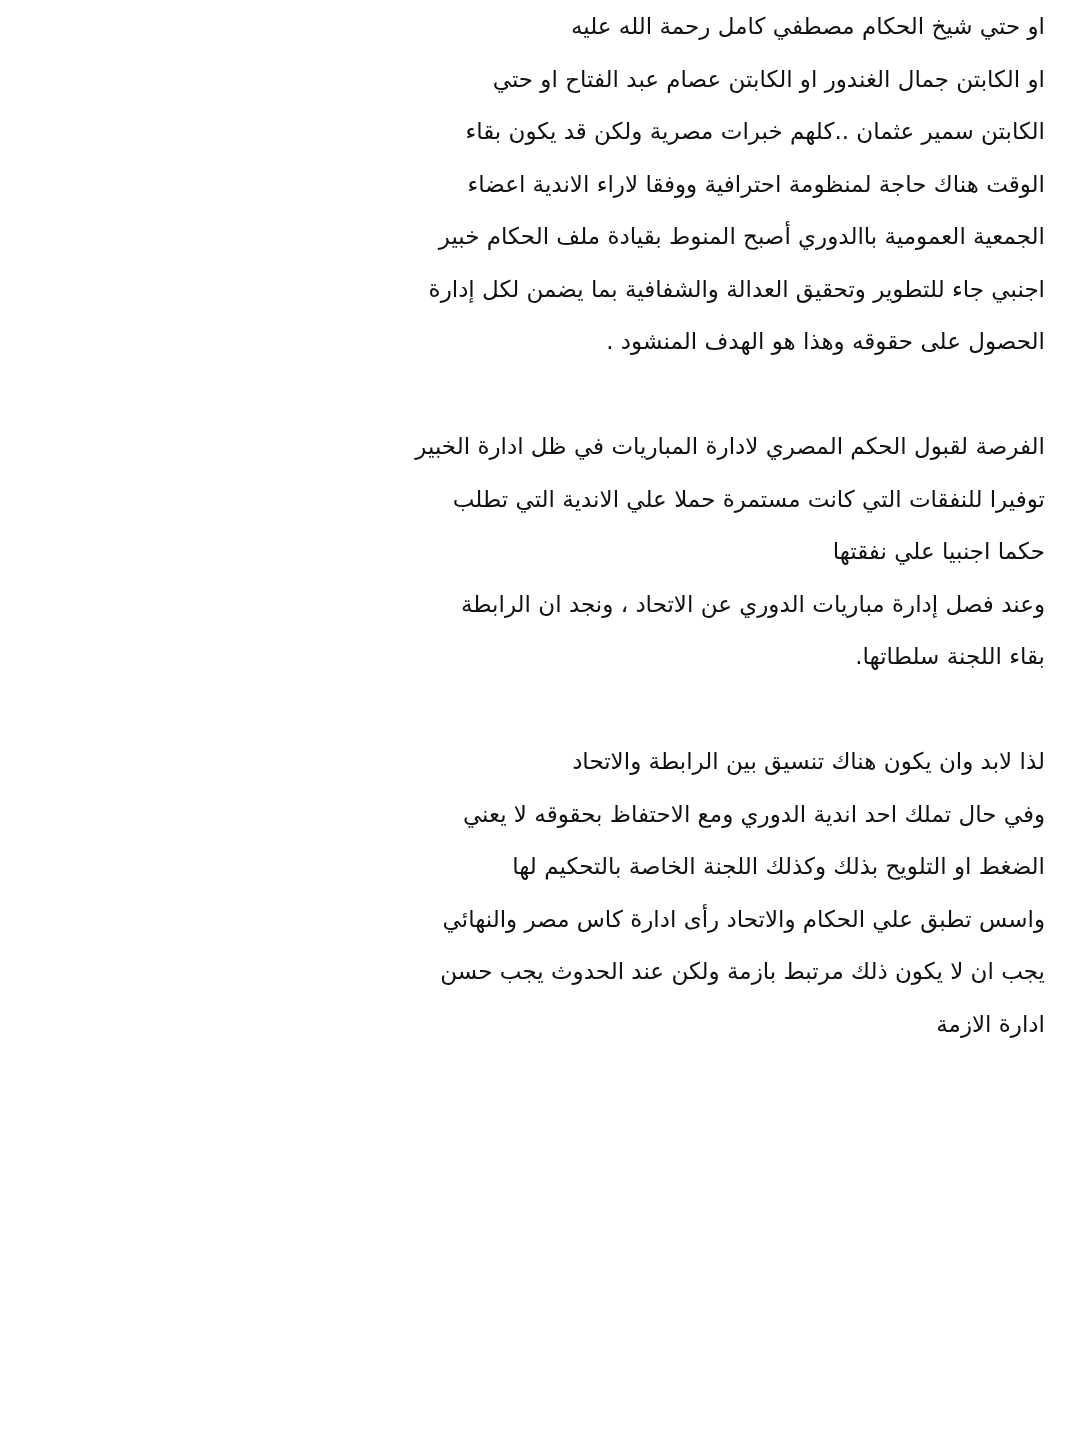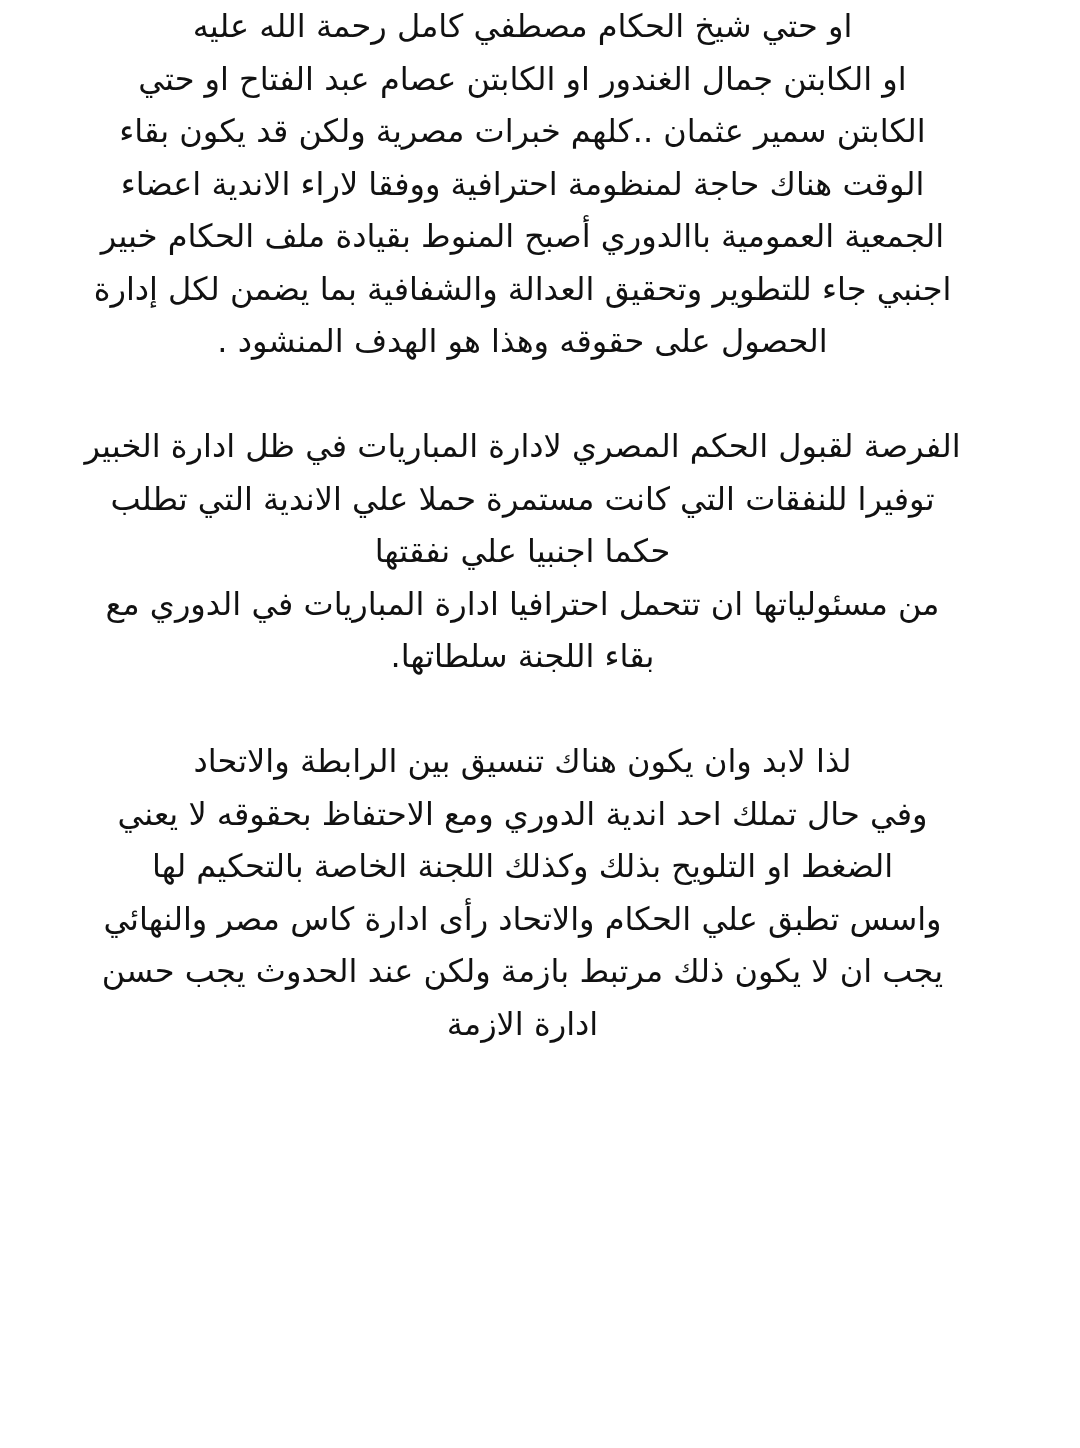--- a/index.html
+++ b/index.html
@@ -20,24 +20,23 @@
       top: 0;
       right: 35px;
       width: 1045px;
       direction: rtl;
       text-align: right;
     }
     .line {
       display: block;
       height: 52.5px;
       line-height: 52.5px;
-      font-size: 32px;
+      font-size: 23px;
       white-space: nowrap;
       unicode-bidi: plaintext;
-      text-align: center;
     }
     .gap {
       display: block;
       height: 52.5px;
     }
     .para { display: block; }
   </style>
 </head>
 <body>
 
@@ -52,21 +51,21 @@
     <span class="line">اجنبي جاء للتطوير وتحقيق العدالة والشفافية بما يضمن لكل إدارة</span>
     <span class="line">الحصول على حقوقه وهذا هو الهدف المنشود .</span>
   </div>
 
   <span class="gap"></span>
 
   <div class="para">
     <span class="line">الفرصة لقبول الحكم المصري لادارة المباريات في ظل ادارة الخبير</span>
     <span class="line">توفيرا للنفقات التي كانت مستمرة حملا علي الاندية التي تطلب</span>
     <span class="line">حكما اجنبيا علي نفقتها</span>
-    <span class="line">من مسئولياتها ان  تتحمل احترافيا ادارة المباريات في الدوري  مع</span>
+    <span class="line">وعند فصل إدارة مباريات الدوري عن الاتحاد  ، ونجد ان الرابطة</span>
     <span class="line">بقاء اللجنة سلطاتها.</span>
   </div>
 
   <span class="gap"></span>
 
   <div class="para">
     <span class="line"> لذا لابد وان يكون هناك تنسيق بين الرابطة والاتحاد</span>
     <span class="line"> وفي حال  تملك احد اندية الدوري ومع الاحتفاظ بحقوقه لا يعني</span>
     <span class="line">الضغط او التلويح بذلك وكذلك اللجنة الخاصة بالتحكيم لها</span>
     <span class="line">واسس تطبق علي الحكام والاتحاد رأى  ادارة كاس مصر والنهائي</span>

